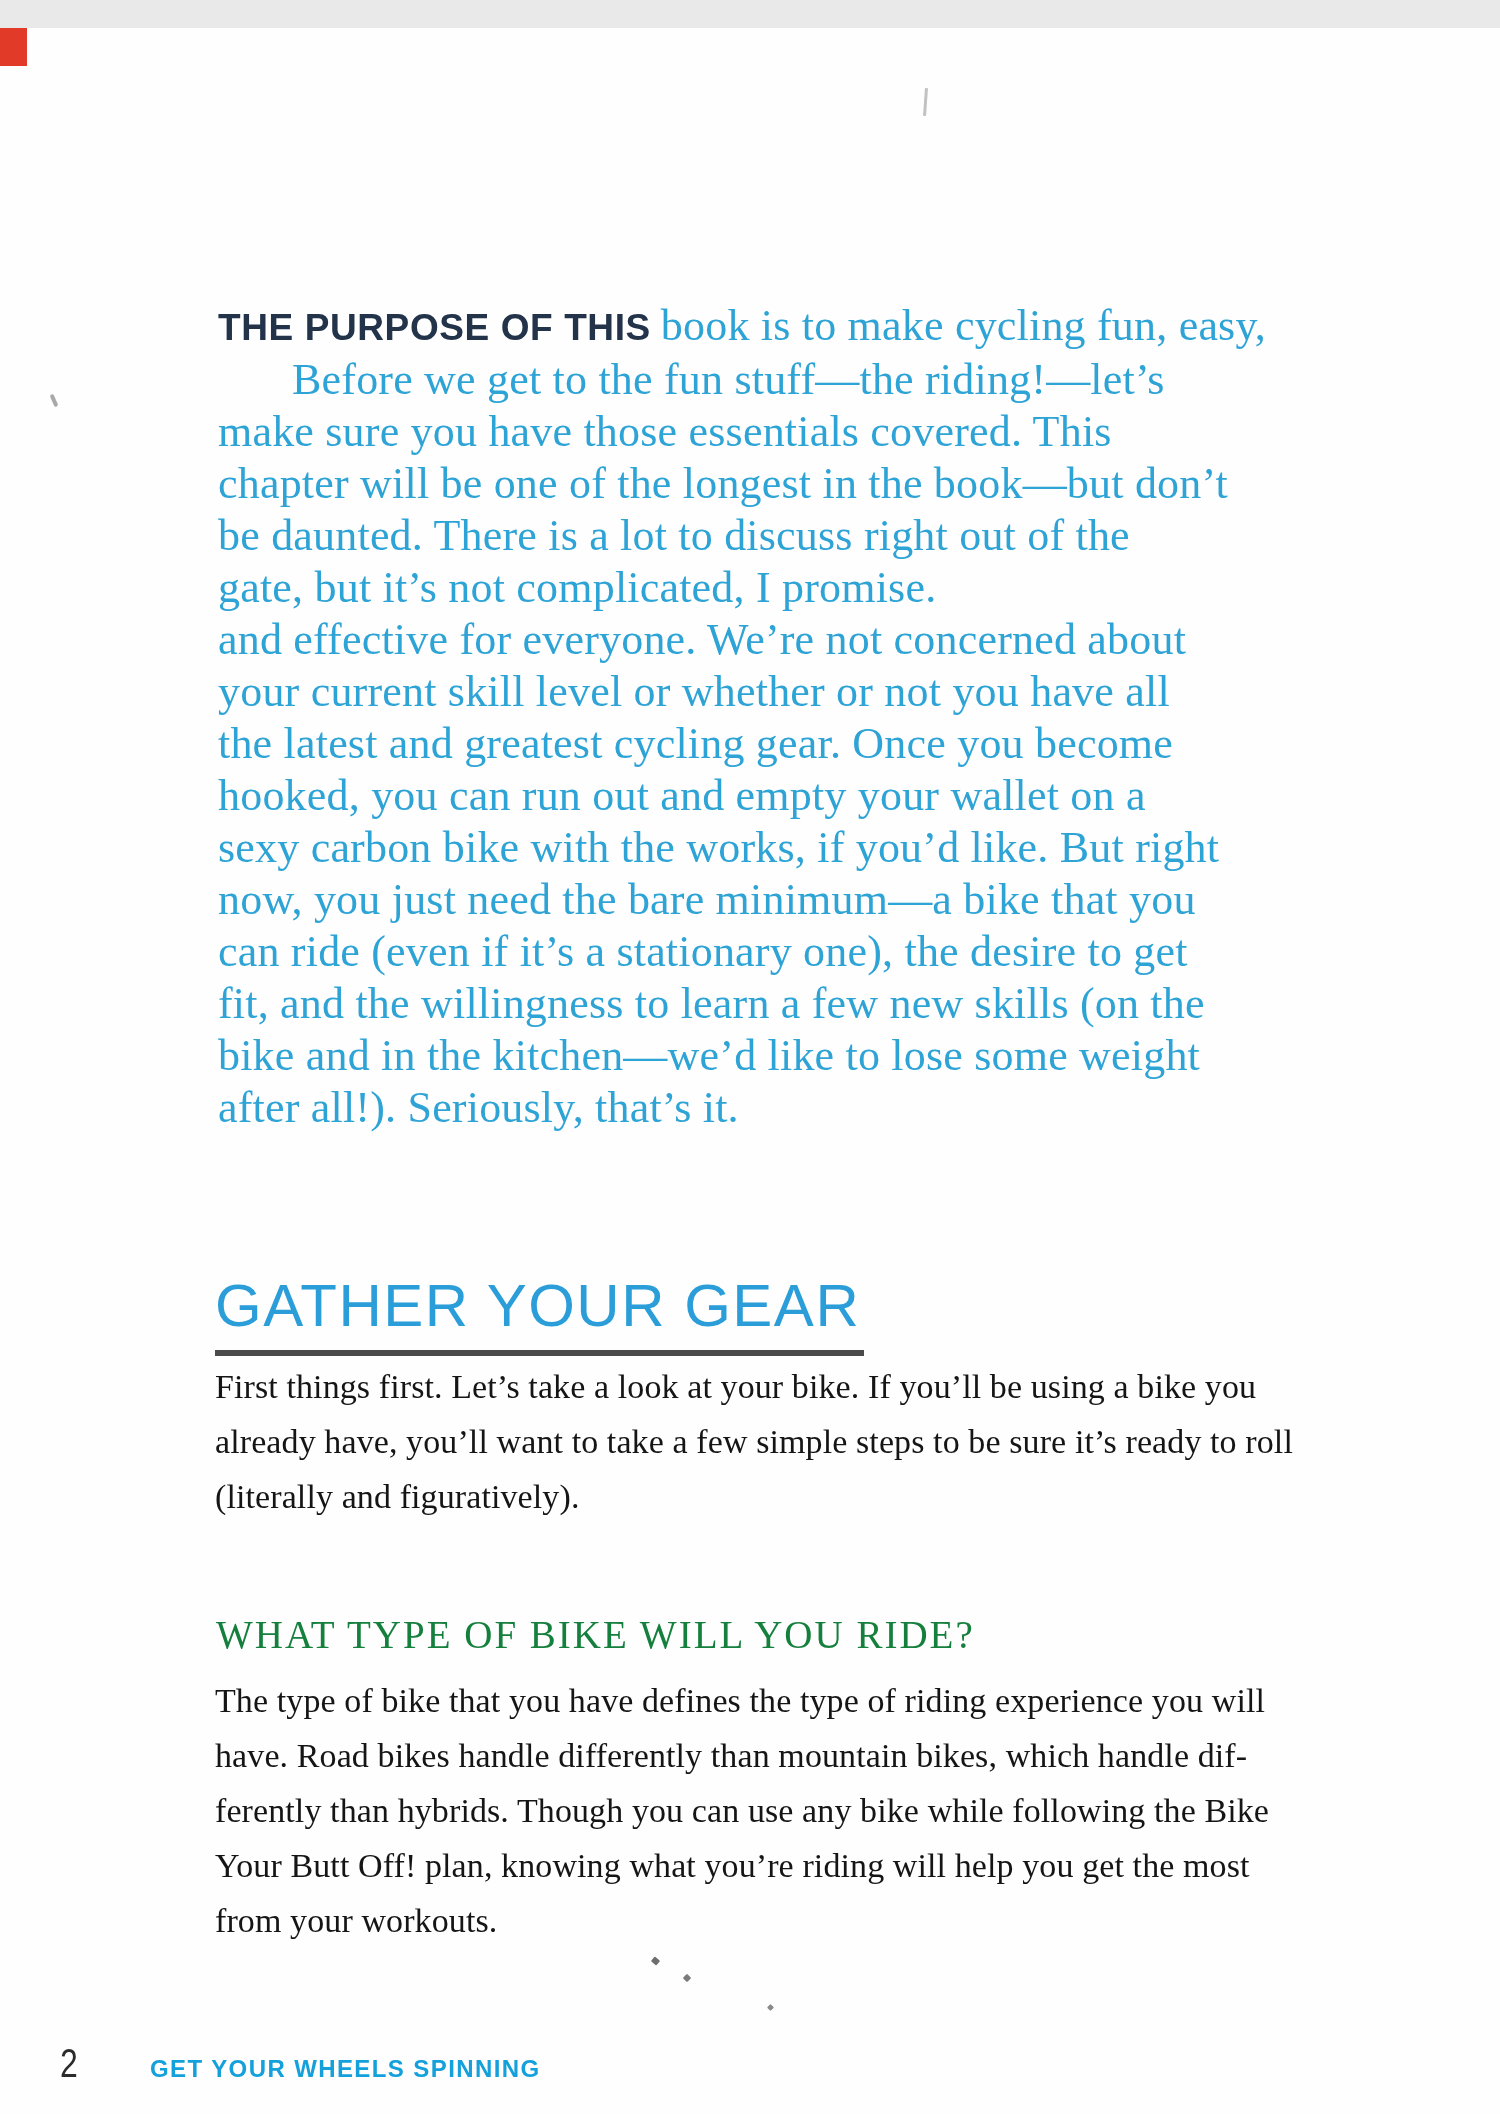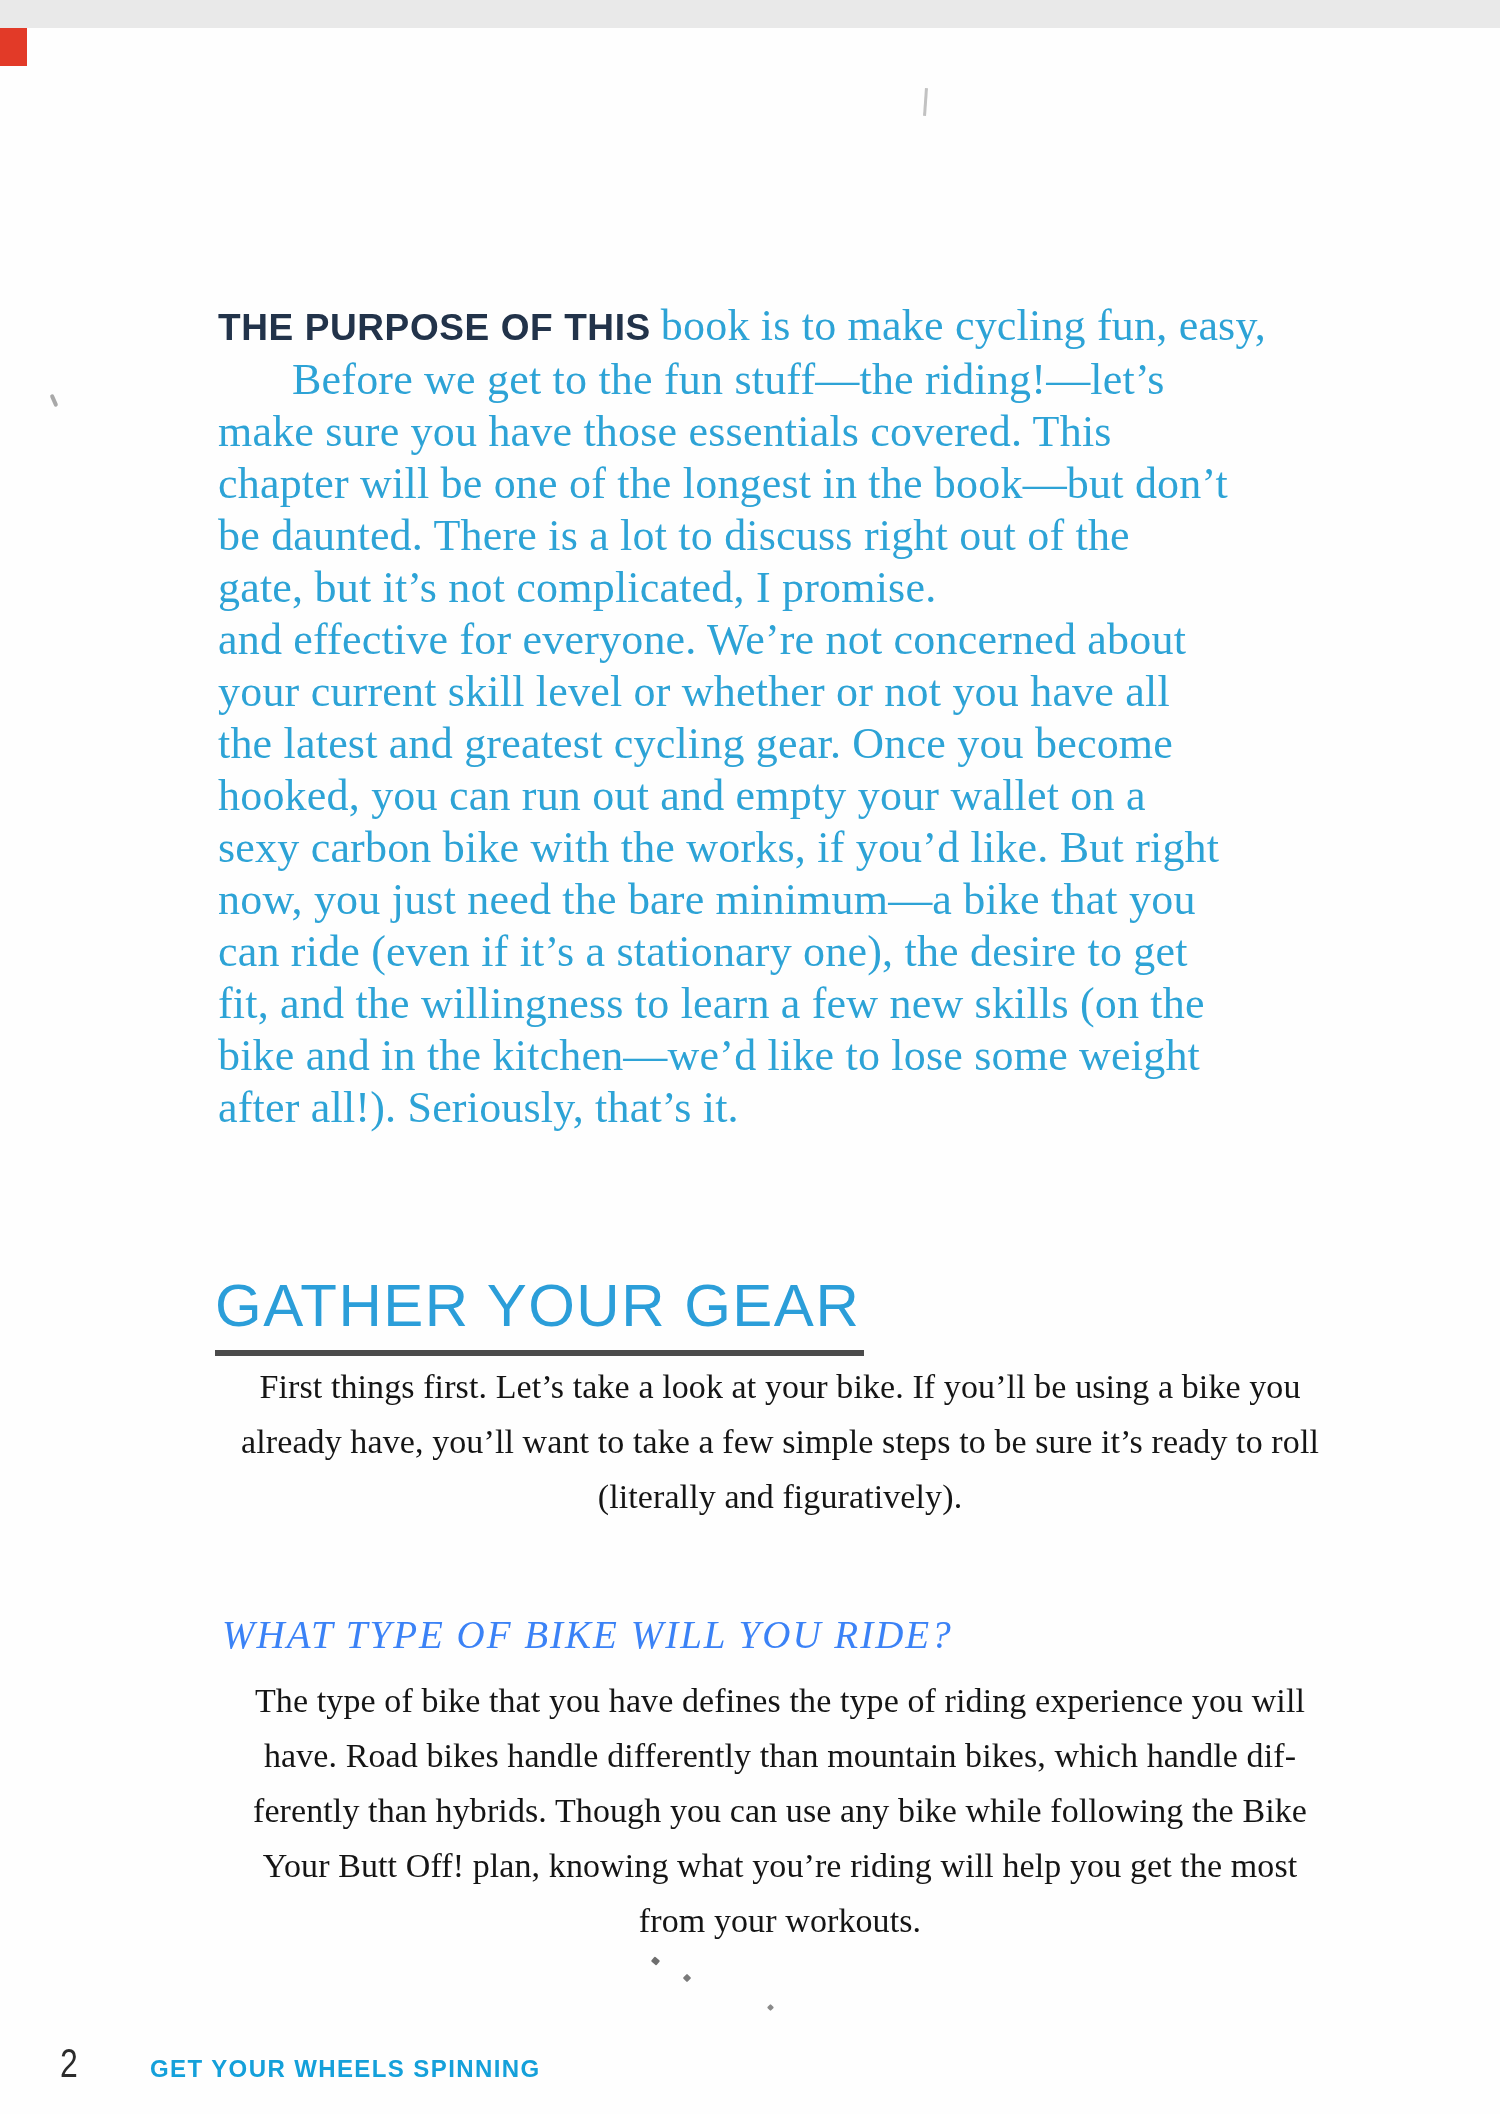--- a/index.html
+++ b/index.html
@@ -39,29 +39,27 @@
     border-bottom:6px solid #4b4b4b;
     padding:0 4px 14px 0;
     display:inline-block;
   }
   
   .body-text{
     position:absolute;left:215px;width:1130px;
     font-size:34px;line-height:55px;
     color:#151515;
     letter-spacing:0.1px;
-    text-align:center;
   }
   .body-intro{top:1331px;}
   .sub-heading{
-    position:absolute;left:222px;top:1584px;
+    position:absolute;left:216px;top:1584px;
     font-size:39px;line-height:46px;
-    font-style:italic;
     letter-spacing:2px;
-    color:#3b82f6;
+    color:#15803d;
   }
   .body-main{top:1645px;}
   
   .page-number{
     position:absolute;left:60px;top:2013px;
     font-family:"Liberation Sans", sans-serif;
     font-size:40px;line-height:44px;font-weight:400;
     color:#2b2b2b;
     transform:scaleX(.8);transform-origin:left;
   }

